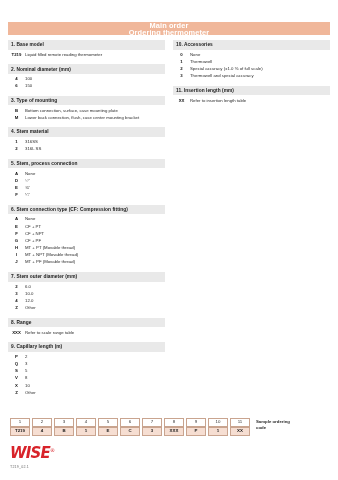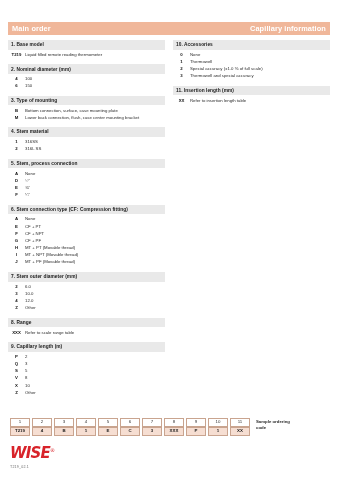--- a/index.html
+++ b/index.html
@@ -30,20 +30,21 @@
     left: 8px;
     top: 22px;
     width: 322px;
     height: 13px;
     background: #f0b79a;
     display: flex;
     align-items: center;
     justify-content: space-between;
     padding: 0 4px;
     box-sizing: border-box;
+    flex-direction: column;
   }
   .header-title {
     font-size: 7.4px;
     font-weight: bold;
     color: #ffffff;
     letter-spacing: 0.1px;
     line-height: 1;
   }
 
   
@@ -168,21 +169,21 @@
     letter-spacing: 0.2px;
   }
 </style>
 </head>
 <body>
 
 <div class="page">
 
   <div class="header-bar">
     <span class="header-title">Main order</span>
-    <span class="header-title">Capillary information</span>
+    <span class="header-title">Ordering thermometer</span>
   </div>
 
   <div class="columns">
     <div class="col" id="left-col">
         <div class="section">
           <div class="section-head">1. Base model</div>
           <div class="opt-list">
             <div class="opt">
               <span class="opt-code">T219</span>
               <span class="opt-desc">Liquid filled remote reading thermometer</span>

